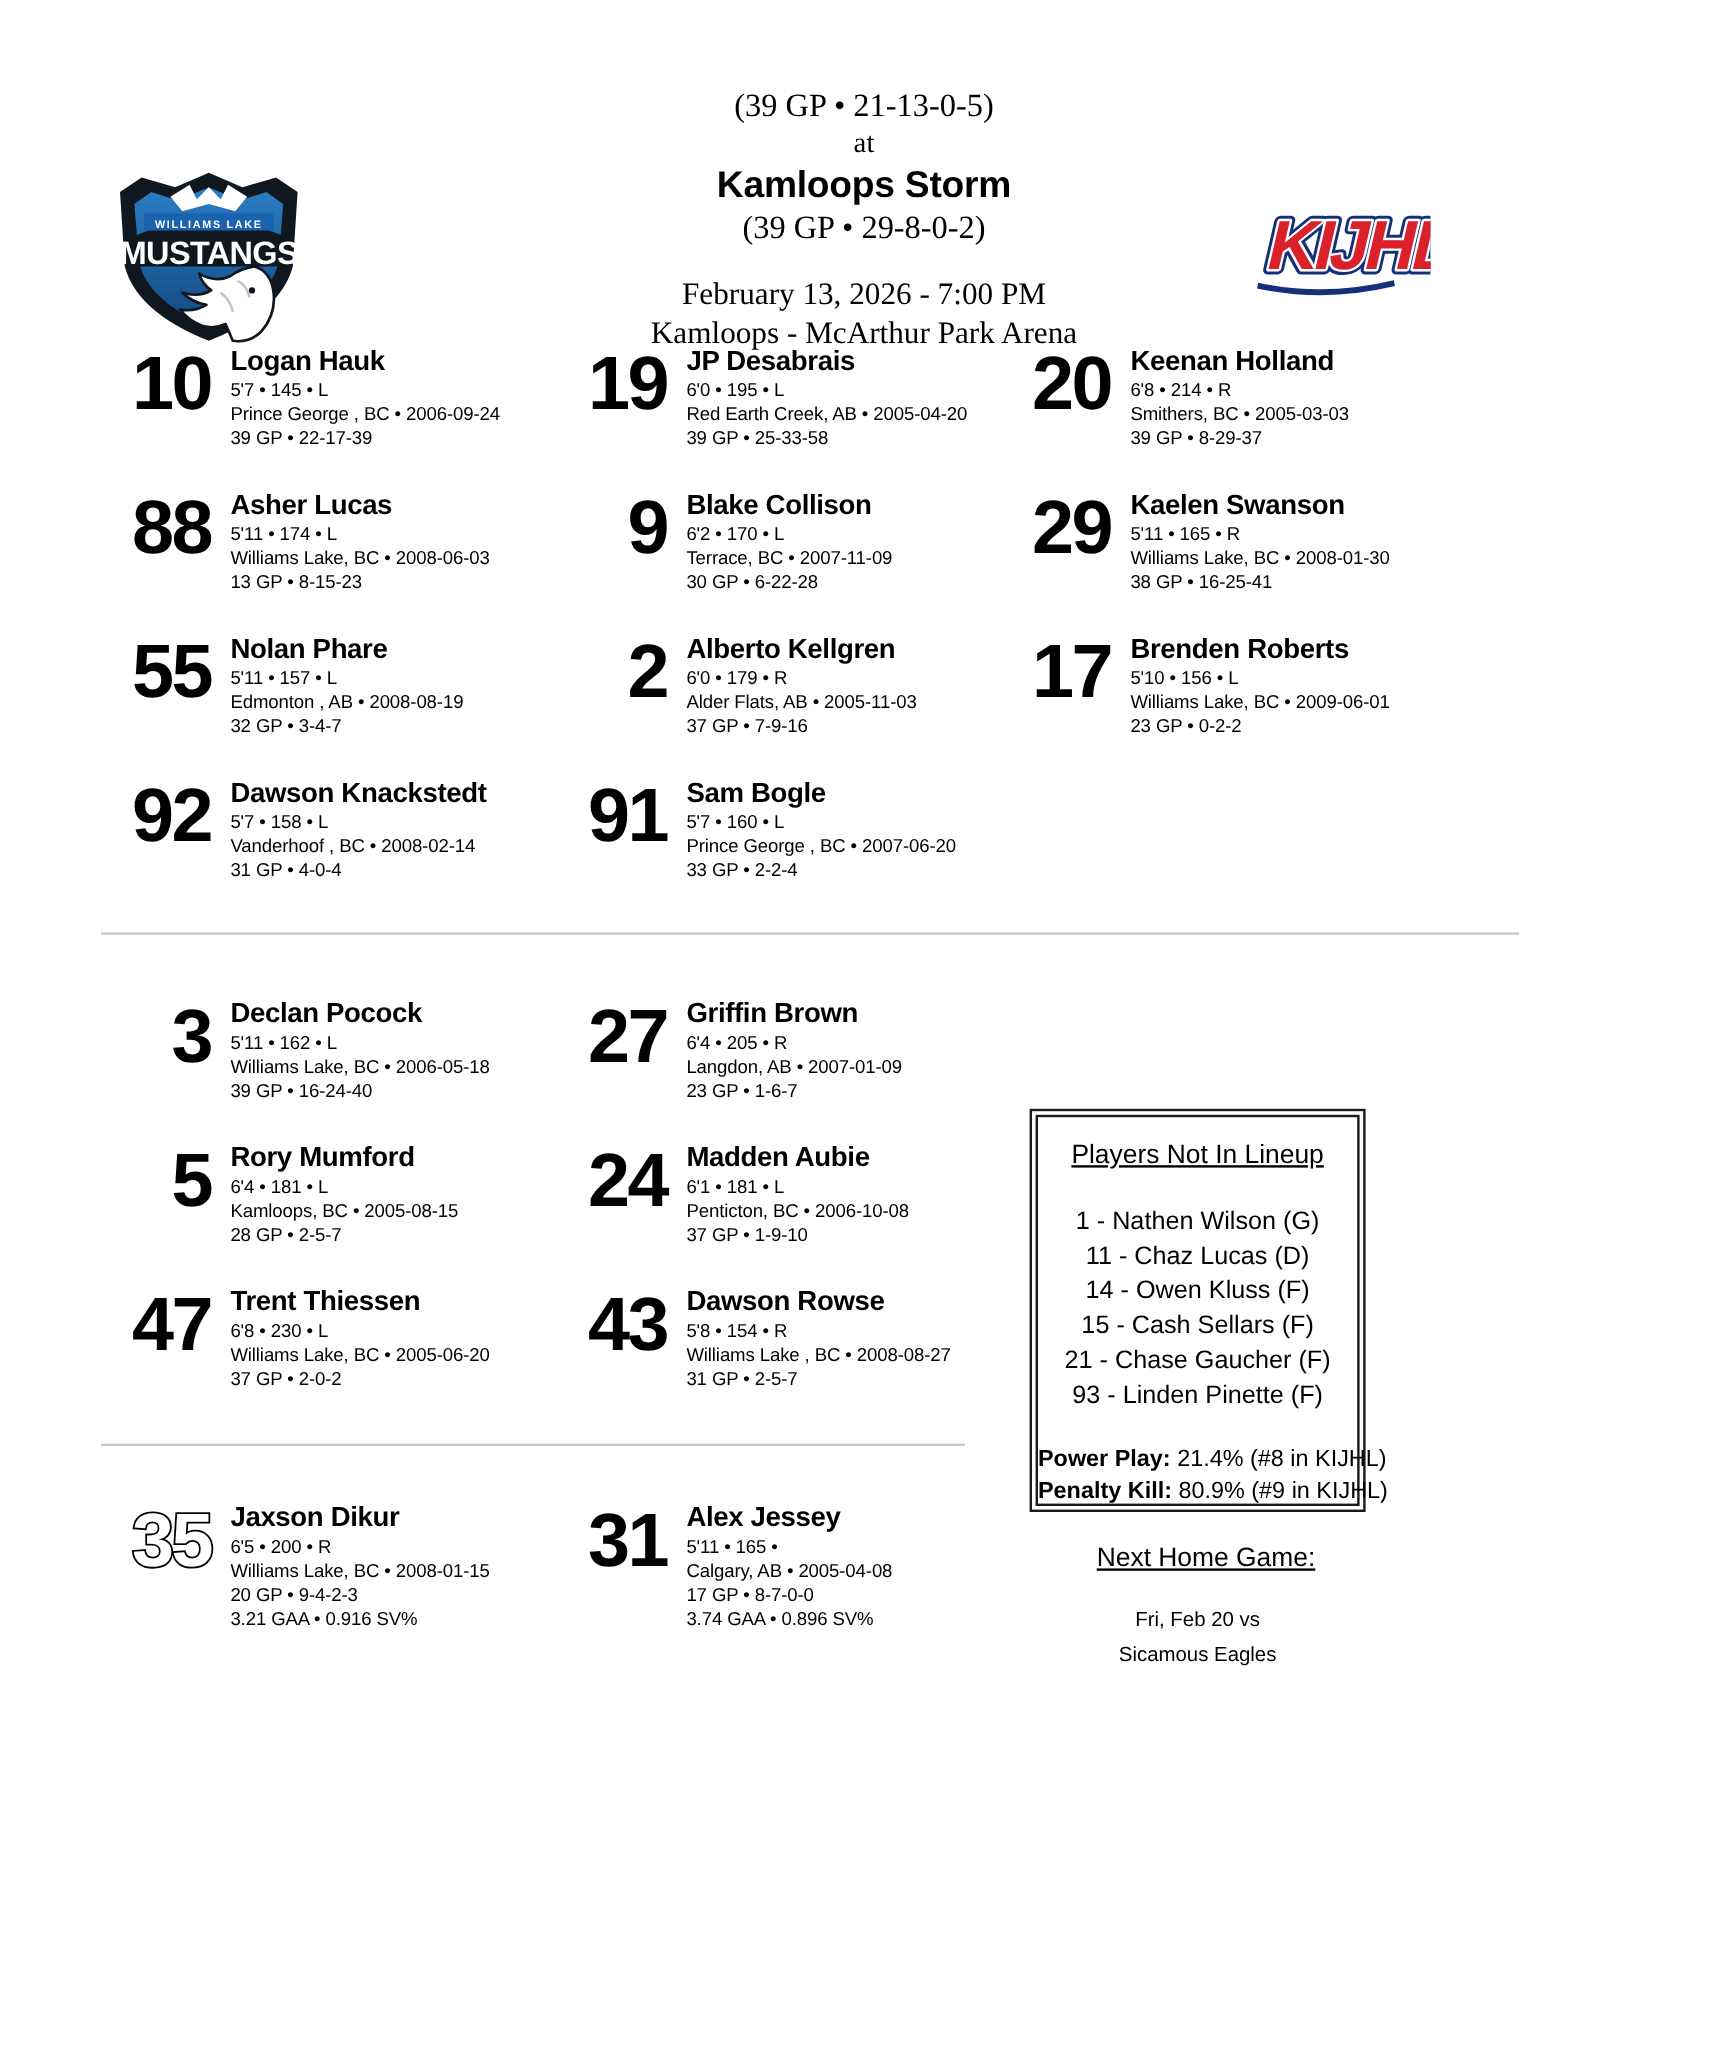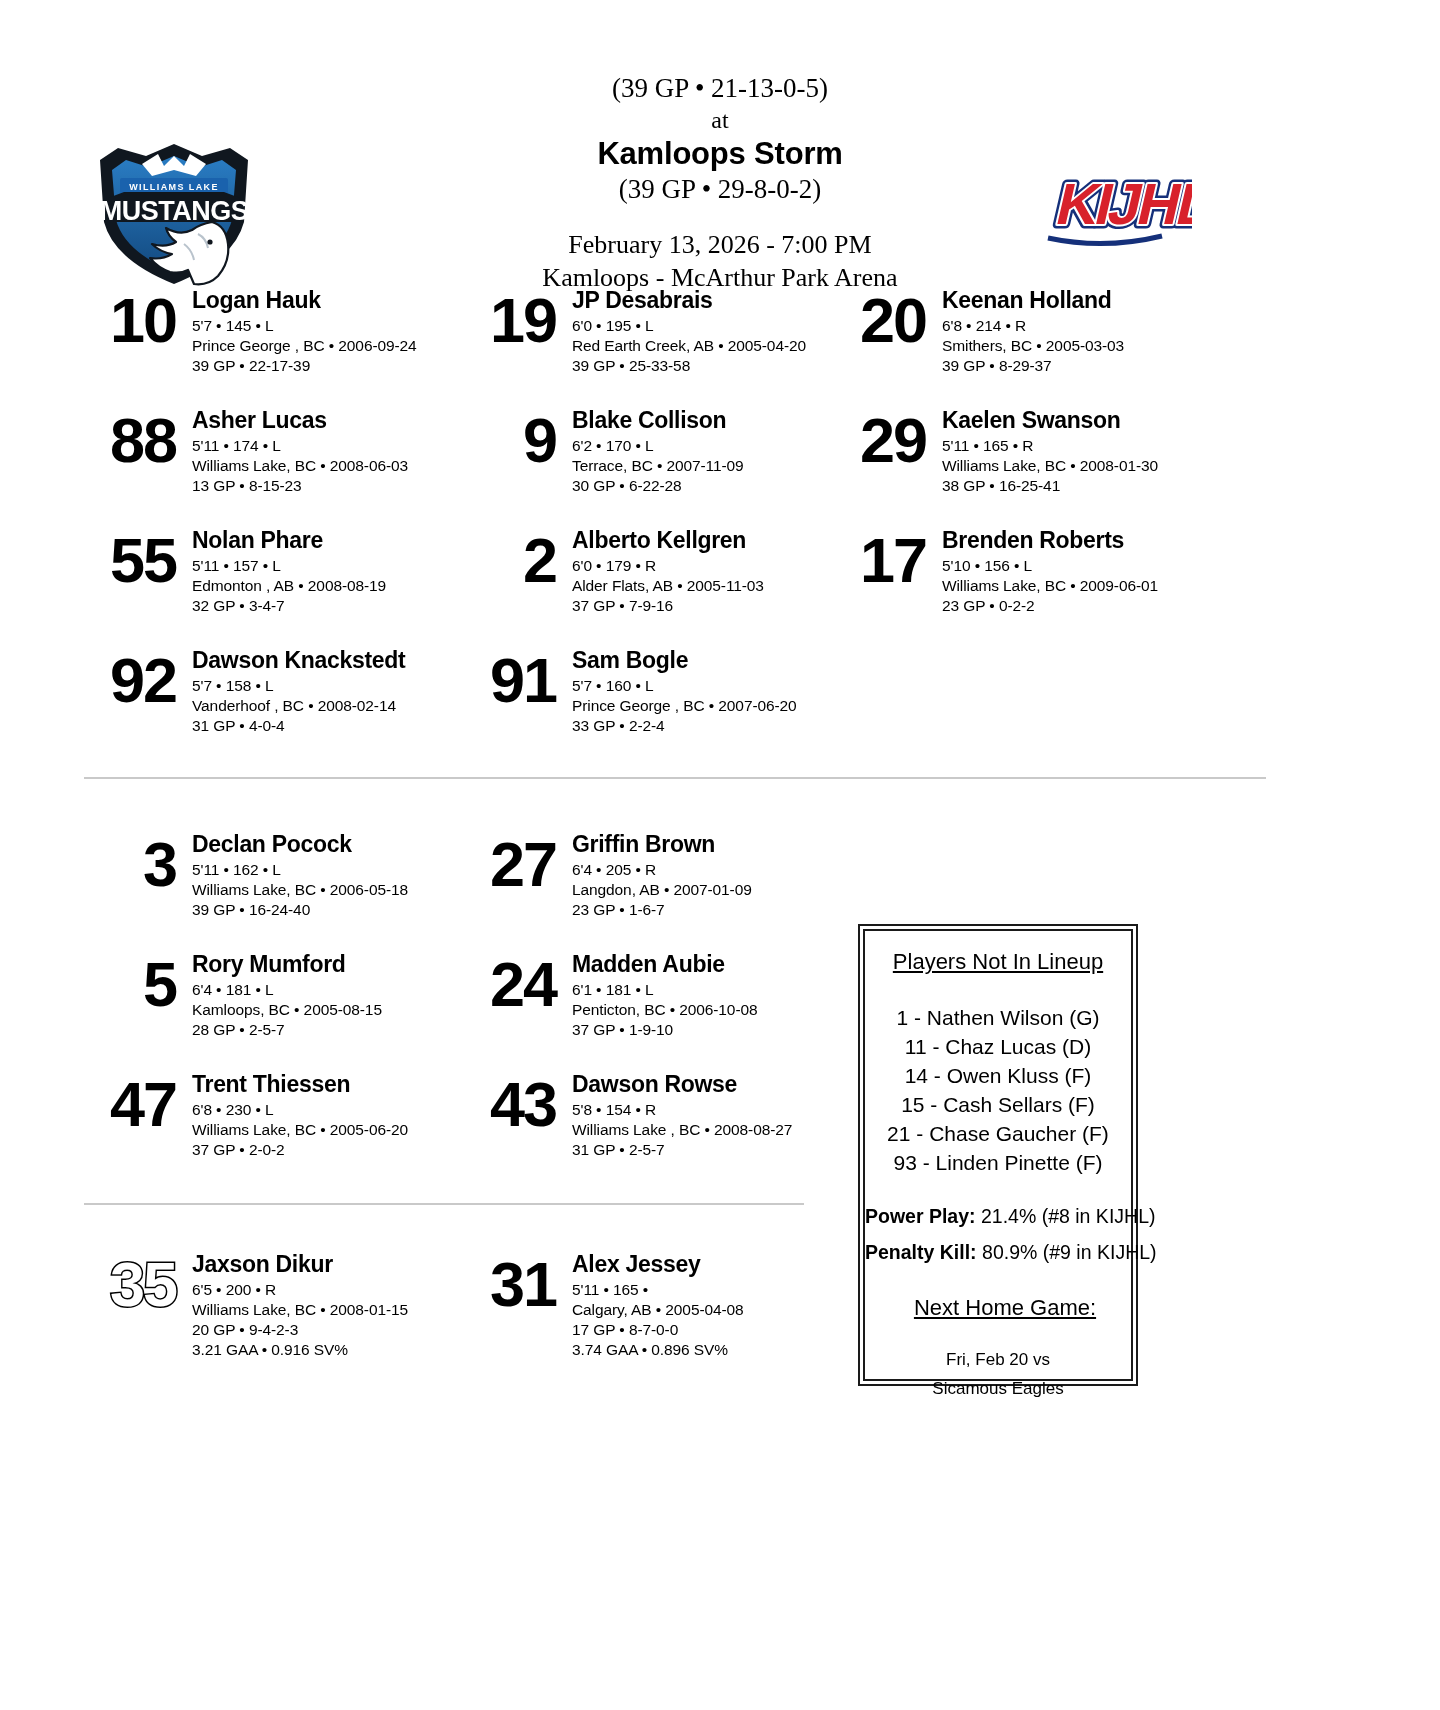--- a/index.html
+++ b/index.html
@@ -151,21 +151,21 @@
     margin-top: 24px;
     margin-bottom: 34px;
   }
 
   
   .side-box-wrap {
     position: absolute;
     left: 858px;
     top: 924px;
     width: 280px;
-    height: 462px;
+    height: 336px;
     border-radius: 12px;
   }
   .side-box {
     width: 100%;
     height: 100%;
     border: 2px solid #1a1a1a;
     box-sizing: border-box;
     padding: 3px;
     background: #fff;
   }
@@ -190,21 +190,21 @@
   }
   .scratch-row {
     font-size: 21px;
     line-height: 29px;
   }
   .sp-block {
     margin-top: 26px;
     font-size: 19.5px;
     line-height: 26px;
   }
-  .sp-row { white-space: nowrap; margin-top: 10px; }
+  .sp-row { white-space: nowrap; }
   .sp-label { font-weight: bold; }
   .next-title {
     margin-top: 28px;
     font-size: 22px;
     line-height: 30px;
     text-decoration: underline;
     text-underline-offset: 2px;
     margin-left: 14px;
   }
   .next-body {

